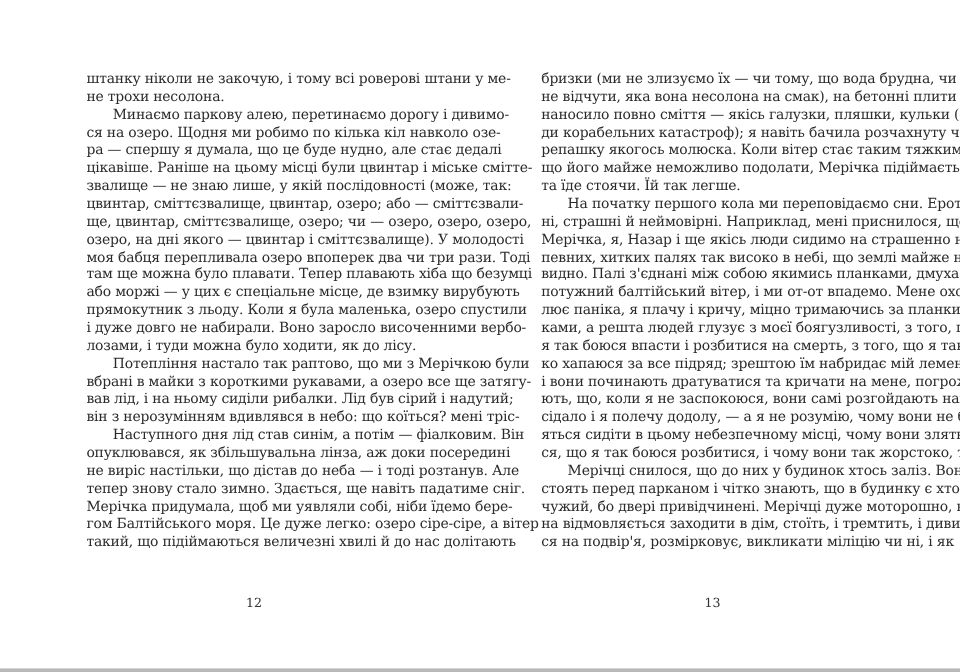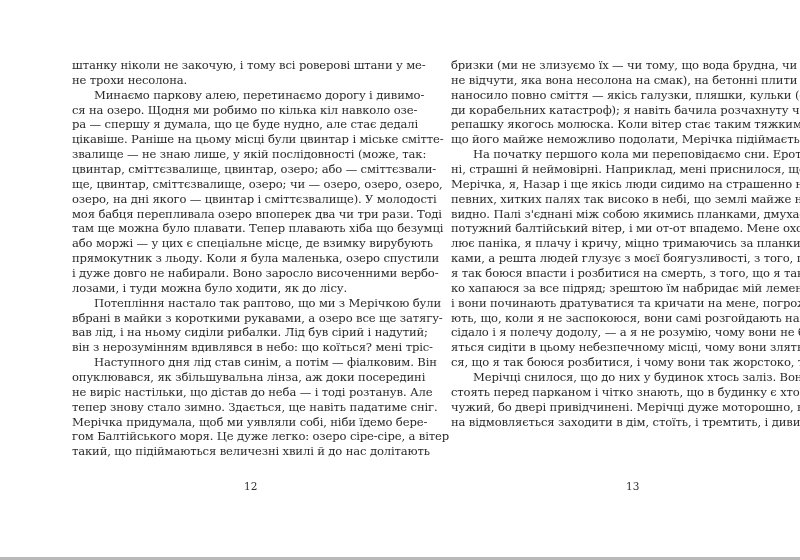--- a/index.html
+++ b/index.html
@@ -43,24 +43,23 @@
       white-space: nowrap;
       text-align: justify;
       text-align-last: justify;
       height: 14.87px;
       overflow: visible;
     }
     .line.indent { text-indent: 22px; }
     .line.last { text-align-last: left; }
     .page-number {
       position: absolute;
-      top: 480px;
+      top: 497px;
       font-size: 10.5px;
       color: #333;
-      margin-left: 39px;
     }
     .page.left .page-number { left: 205px; }
     .page.right .page-number { left: 187px; }
     .bottom-rule {
       position: absolute;
       left: 0; top: 557px;
       width: 800px; height: 3px;
       background: #b8b8b8;
     }
   </style>
@@ -101,36 +100,38 @@
     <div class="page-number">12</div>
   </div>
   <div class="page right">
     <div class="text-block">
         <span class="line">бризки (ми не злизуємо їх — чи тому, що вода брудна, чи щоб</span>
         <span class="line">не відчути, яка вона несолона на смак), на бетонні плити по-</span>
         <span class="line">наносило повно сміття — якісь галузки, пляшки, кульки (слі-</span>
         <span class="line">ди корабельних катастроф); я навіть бачила розчахнуту че-</span>
         <span class="line">репашку якогось молюска. Коли вітер стає таким тяжким,</span>
         <span class="line">що його майже неможливо подолати, Мерічка підіймається</span>
+        <span class="line last">та їде стоячи. Їй так легше.</span>
         <span class="line indent">На початку першого кола ми переповідаємо сни. Еротич-</span>
         <span class="line">ні, страшні й неймовірні. Наприклад, мені приснилося, що</span>
         <span class="line">Мерічка, я, Назар і ще якісь люди сидимо на страшенно не-</span>
         <span class="line">певних, хитких палях так високо в небі, що землі майже не</span>
         <span class="line">видно. Палі з'єднані між собою якимись планками, дмухає</span>
         <span class="line">потужний балтійський вітер, і ми от-от впадемо. Мене охоп-</span>
         <span class="line">лює паніка, я плачу і кричу, міцно тримаючись за планки ру-</span>
         <span class="line">ками, а решта людей глузує з моєї боягузливості, з того, що</span>
         <span class="line">я так боюся впасти і розбитися на смерть, з того, що я так чіп-</span>
         <span class="line">ко хапаюся за все підряд; зрештою їм набридає мій лемент</span>
         <span class="line">і вони починають дратуватися та кричати на мене, погрожу-</span>
         <span class="line">ють, що, коли я не заспокоюся, вони самі розгойдають наше</span>
         <span class="line">сідало і я полечу додолу, — а я не розумію, чому вони не бо-</span>
         <span class="line">яться сидіти в цьому небезпечному місці, чому вони злять-</span>
         <span class="line">ся, що я так боюся розбитися, і чому вони так жорстоко, так</span>
         <span class="line indent">Мерічці снилося, що до них у будинок хтось заліз. Вони</span>
         <span class="line">стоять перед парканом і чітко знають, що в будинку є хтось</span>
         <span class="line">чужий, бо двері привідчинені. Мерічці дуже моторошно, во-</span>
         <span class="line">на відмовляється заходити в дім, стоїть, і тремтить, і дивить-</span>
+        <span class="line">ся на подвір'я, розмірковує, викликати міліцію чи ні, і як</span>
       </div>
     <div class="page-number">13</div>
   </div>
 </div>
 <div class="bottom-rule"></div>
 
 </body></html>

